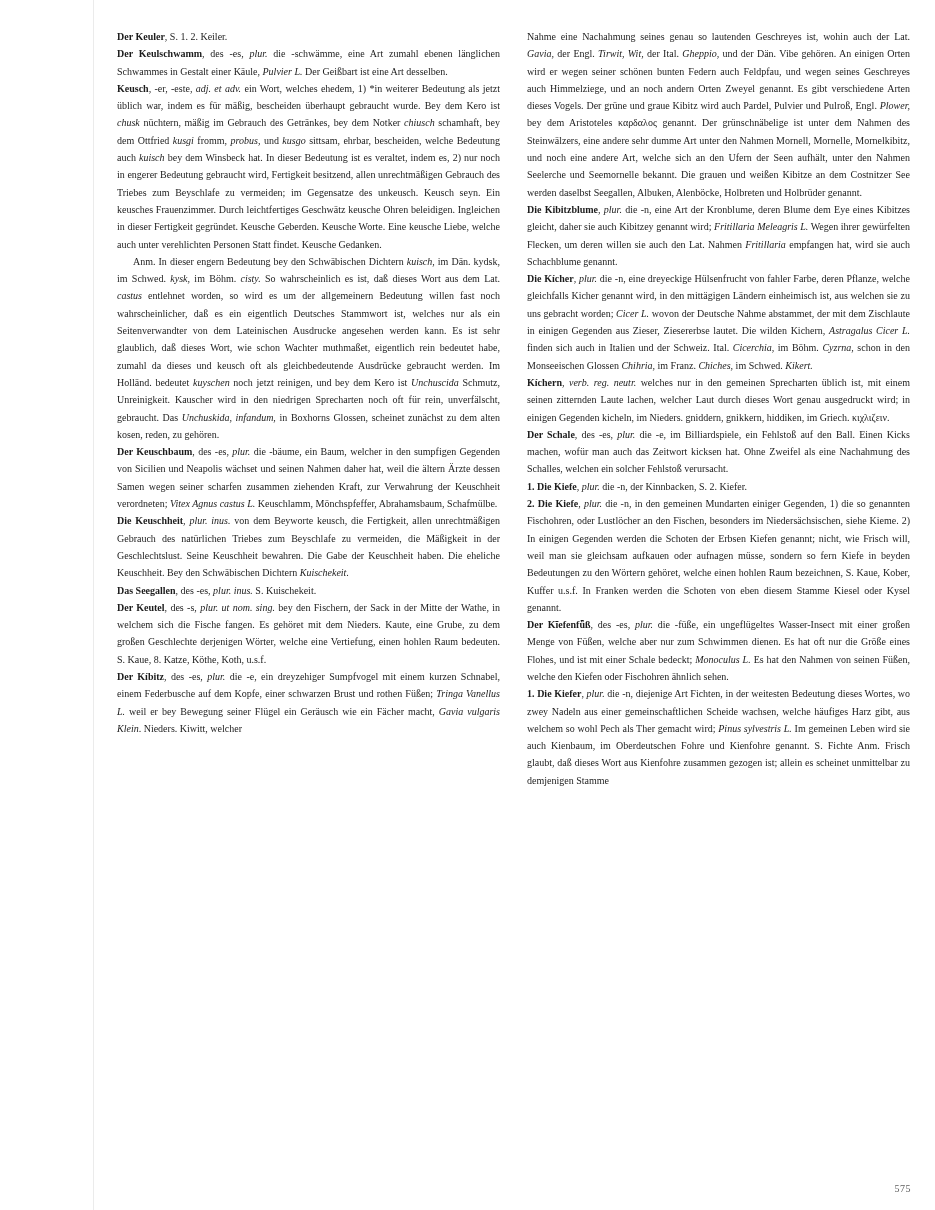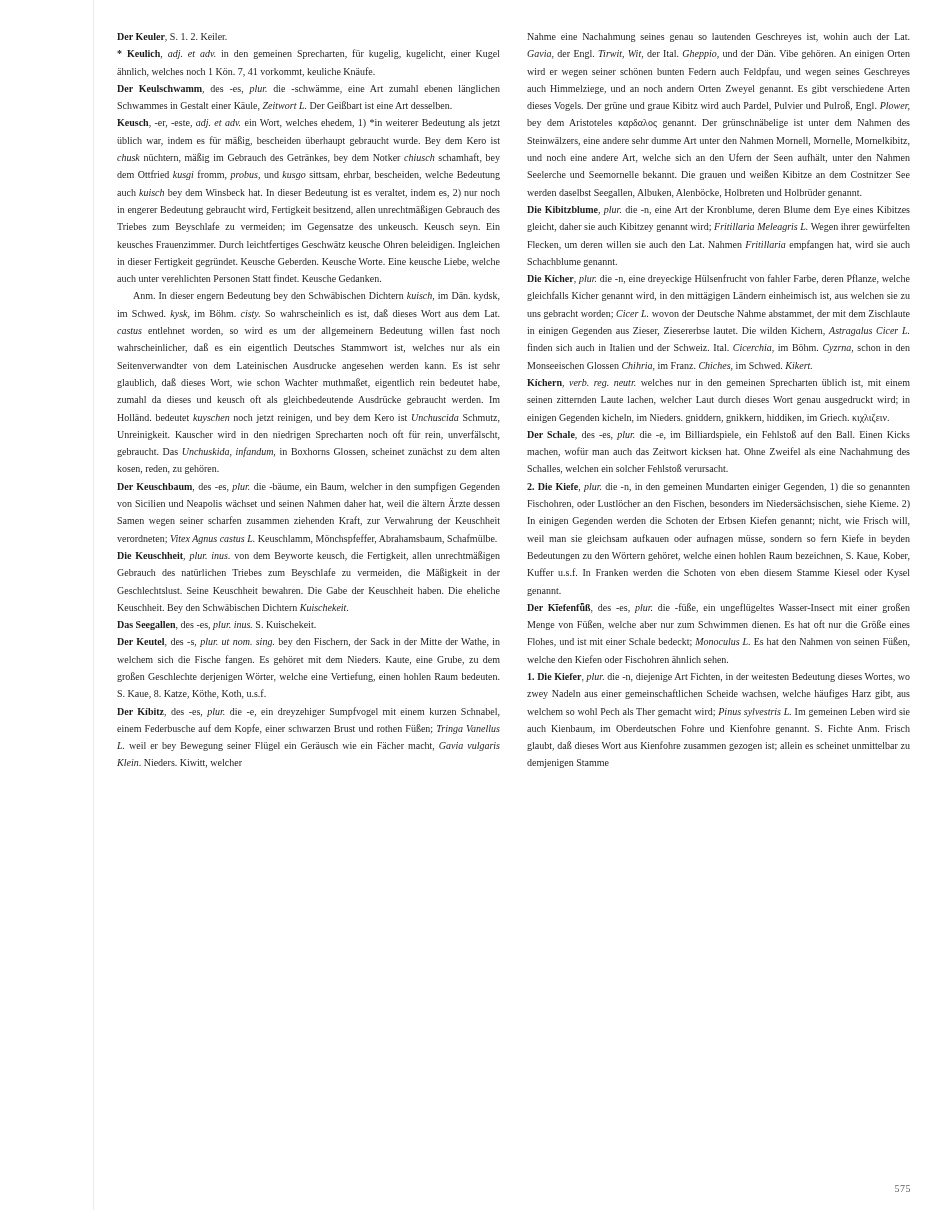--- a/index.html
+++ b/index.html
@@ -59,35 +59,35 @@
   }
 </style>
 </head>
 <body>
 
 <div class="edge-line"></div>
 
 <div class="page-body">
   <div class="column">
       <div class="para"><span class="bold">Der Keuler</span><span class="normal">, S. 1. 2. Keiler.</span></div>
-      <div class="para"><span class="bold">* Keulich</span><span class="normal">, </span><span class="italic">adj. et adv.</span><span class="normal"> in den gemeinen Sprecharten, für kugelig, kugelicht, einer Kugel ähnlich, welches noch 1 Kön. 7, 41 vorkommt, keuliche Knäufe.</span></div>
-      <div class="para"><span class="bold">Der Keulschwamm</span><span class="normal">, des -es, </span><span class="italic">plur.</span><span class="normal"> die -schwämme, eine Art zumahl ebenen länglichen Schwammes in Gestalt einer Käule, </span><span class="italic">Zeitwort L.</span><span class="normal"> Der Geißbart ist eine Art desselben.</span></div>
+      <div class="para"><span class="bold">Der Keulschwamm</span><span class="normal">, des -es, </span><span class="italic">plur.</span><span class="normal"> die -schwämme, eine Art zumahl ebenen länglichen Schwammes in Gestalt einer Käule, </span><span class="italic">Pulvier L.</span><span class="normal"> Der Geißbart ist eine Art desselben.</span></div>
       <div class="para"><span class="bold">Keusch</span><span class="normal">, -er, -este, </span><span class="italic">adj. et adv.</span><span class="normal"> ein Wort, welches ehedem, 1) *in weiterer Bedeutung als jetzt üblich war, indem es für mäßig, bescheiden überhaupt gebraucht wurde. Bey dem Kero ist </span><span class="italic">chusk</span><span class="normal"> nüchtern, mäßig im Gebrauch des Getränkes, bey dem Notker </span><span class="italic">chiusch</span><span class="normal"> schamhaft, bey dem Ottfried </span><span class="italic">kusgi</span><span class="normal"> fromm, </span><span class="italic">probus,</span><span class="normal"> und </span><span class="italic">kusgo</span><span class="normal"> sittsam, ehrbar, bescheiden, welche Bedeutung auch </span><span class="italic">kuisch</span><span class="normal"> bey dem Winsbeck hat. In dieser Bedeutung ist es veraltet, indem es, 2) nur noch in engerer Bedeutung gebraucht wird, Fertigkeit besitzend, allen unrechtmäßigen Gebrauch des Triebes zum Beyschlafe zu vermeiden; im Gegensatze des unkeusch. Keusch seyn. Ein keusches Frauenzimmer. Durch leichtfertiges Geschwätz keusche Ohren beleidigen. Ingleichen in dieser Fertigkeit gegründet. Keusche Geberden. Keusche Worte. Eine keusche Liebe, welche auch unter verehlichten Personen Statt findet. Keusche Gedanken.</span></div>
       <div class="para indent"><span class="normal">Anm. In dieser engern Bedeutung bey den Schwäbischen Dichtern </span><span class="italic">kuisch,</span><span class="normal"> im Dän. kydsk, im Schwed. </span><span class="italic">kysk,</span><span class="normal"> im Böhm. </span><span class="italic">cisty.</span><span class="normal"> So wahrscheinlich es ist, daß dieses Wort aus dem Lat. </span><span class="italic">castus</span><span class="normal"> entlehnet worden, so wird es um der allgemeinern Bedeutung willen fast noch wahrscheinlicher, daß es ein eigentlich Deutsches Stammwort ist, welches nur als ein Seitenverwandter von dem Lateinischen Ausdrucke angesehen werden kann. Es ist sehr glaublich, daß dieses Wort, wie schon Wachter muthmaßet, eigentlich rein bedeutet habe, zumahl da dieses und keusch oft als gleichbedeutende Ausdrücke gebraucht werden. Im Holländ. bedeutet </span><span class="italic">kuyschen</span><span class="normal"> noch jetzt reinigen, und bey dem Kero ist </span><span class="italic">Unchuscida</span><span class="normal"> Schmutz, Unreinigkeit. Kauscher wird in den niedrigen Sprecharten noch oft für rein, unverfälscht, gebraucht. Das </span><span class="italic">Unchuskida, infandum,</span><span class="normal"> in Boxhorns Glossen, scheinet zunächst zu dem alten kosen, reden, zu gehören.</span></div>
       <div class="para"><span class="bold">Der Keuschbaum</span><span class="normal">, des -es, </span><span class="italic">plur.</span><span class="normal"> die -bäume, ein Baum, welcher in den sumpfigen Gegenden von Sicilien und Neapolis wächset und seinen Nahmen daher hat, weil die ältern Ärzte dessen Samen wegen seiner scharfen zusammen ziehenden Kraft, zur Verwahrung der Keuschheit verordneten; </span><span class="italic">Vitex Agnus castus L.</span><span class="normal"> Keuschlamm, Mönchspfeffer, Abrahamsbaum, Schafmülbe.</span></div>
       <div class="para"><span class="bold">Die Keuschheit</span><span class="normal">, </span><span class="italic">plur. inus.</span><span class="normal"> von dem Beyworte keusch, die Fertigkeit, allen unrechtmäßigen Gebrauch des natürlichen Triebes zum Beyschlafe zu vermeiden, die Mäßigkeit in der Geschlechtslust. Seine Keuschheit bewahren. Die Gabe der Keuschheit haben. Die eheliche Keuschheit. Bey den Schwäbischen Dichtern </span><span class="italic">Kuischekeit.</span></div>
       <div class="para"><span class="bold">Das Seegallen</span><span class="normal">, des -es, </span><span class="italic">plur. inus.</span><span class="normal"> S. Kuischekeit.</span></div>
       <div class="para"><span class="bold">Der Keutel</span><span class="normal">, des -s, </span><span class="italic">plur. ut nom. sing.</span><span class="normal"> bey den Fischern, der Sack in der Mitte der Wathe, in welchem sich die Fische fangen. Es gehöret mit dem Nieders. Kaute, eine Grube, zu dem großen Geschlechte derjenigen Wörter, welche eine Vertiefung, einen hohlen Raum bedeuten. S. Kaue, 8. Katze, Köthe, Koth, u.s.f.</span></div>
       <div class="para"><span class="bold">Der Kíbitz</span><span class="normal">, des -es, </span><span class="italic">plur.</span><span class="normal"> die -e, ein dreyzehiger Sumpfvogel mit einem kurzen Schnabel, einem Federbusche auf dem Kopfe, einer schwarzen Brust und rothen Füßen; </span><span class="italic">Tringa Vanellus L.</span><span class="normal"> weil er bey Bewegung seiner Flügel ein Geräusch wie ein Fächer macht, </span><span class="italic">Gavia vulgaris Klein</span><span class="normal">. Nieders. Kiwitt, welcher</span></div>
     </div>
   <div class="column">
       <div class="para"><span class="normal">Nahme eine Nachahmung seines genau so lautenden Geschreyes ist, wohin auch der Lat. </span><span class="italic">Gavia,</span><span class="normal"> der Engl. </span><span class="italic">Tirwit, Wit,</span><span class="normal"> der Ital. </span><span class="italic">Gheppio,</span><span class="normal"> und der Dän. Vibe gehören. An einigen Orten wird er wegen seiner schönen bunten Federn auch Feldpfau, und wegen seines Geschreyes auch Himmelziege, und an noch andern Orten Zweyel genannt. Es gibt verschiedene Arten dieses Vogels. Der grüne und graue Kibitz wird auch Pardel, Pulvier und Pulroß, Engl. </span><span class="italic">Plower,</span><span class="normal"> bey dem Aristoteles καρδαλος genannt. Der grünschnäbelige ist unter dem Nahmen des Steinwälzers, eine andere sehr dumme Art unter den Nahmen Mornell, Mornelle, Mornelkibitz, und noch eine andere Art, welche sich an den Ufern der Seen aufhält, unter den Nahmen Seelerche und Seemornelle bekannt. Die grauen und weißen Kibitze an dem Costnitzer See werden daselbst Seegallen, Albuken, Alenböcke, Holbreten und Holbrüder genannt.</span></div>
       <div class="para"><span class="bold">Die Kibitzblume</span><span class="normal">, </span><span class="italic">plur.</span><span class="normal"> die -n, eine Art der Kronblume, deren Blume dem Eye eines Kibitzes gleicht, daher sie auch Kibitzey genannt wird; </span><span class="italic">Fritillaria Meleagris L.</span><span class="normal"> Wegen ihrer gewürfelten Flecken, um deren willen sie auch den Lat. Nahmen </span><span class="italic">Fritillaria</span><span class="normal"> empfangen hat, wird sie auch Schachblume genannt.</span></div>
       <div class="para"><span class="bold">Die Kícher</span><span class="normal">, </span><span class="italic">plur.</span><span class="normal"> die -n, eine dreyeckige Hülsenfrucht von fahler Farbe, deren Pflanze, welche gleichfalls Kicher genannt wird, in den mittägigen Ländern einheimisch ist, aus welchen sie zu uns gebracht worden; </span><span class="italic">Cicer L.</span><span class="normal"> wovon der Deutsche Nahme abstammet, der mit dem Zischlaute in einigen Gegenden aus Zieser, Ziesererbse lautet. Die wilden Kichern, </span><span class="italic">Astragalus Cicer L.</span><span class="normal"> finden sich auch in Italien und der Schweiz. Ital. </span><span class="italic">Cicerchia,</span><span class="normal"> im Böhm. </span><span class="italic">Cyzrna,</span><span class="normal"> schon in den Monseeischen Glossen </span><span class="italic">Chihria,</span><span class="normal"> im Franz. </span><span class="italic">Chiches,</span><span class="normal"> im Schwed. </span><span class="italic">Kikert.</span></div>
       <div class="para"><span class="bold">Kíchern</span><span class="normal">, </span><span class="italic">verb. reg. neutr.</span><span class="normal"> welches nur in den gemeinen Sprecharten üblich ist, mit einem seinen zitternden Laute lachen, welcher Laut durch dieses Wort genau ausgedruckt wird; in einigen Gegenden kicheln, im Nieders. gniddern, gnikkern, hiddiken, im Griech. κιχλιζειν.</span></div>
       <div class="para"><span class="bold">Der Schale</span><span class="normal">, des -es, </span><span class="italic">plur.</span><span class="normal"> die -e, im Billiardspiele, ein Fehlstoß auf den Ball. Einen Kicks machen, wofür man auch das Zeitwort kicksen hat. Ohne Zweifel als eine Nachahmung des Schalles, welchen ein solcher Fehlstoß verursacht.</span></div>
+      <div class="para"><span class="bold">1. Die Kiefe</span><span class="normal">, </span><span class="italic">plur.</span><span class="normal"> die -n, der Kinnbacken, S. 2. Kiefer.</span></div>
       <div class="para"><span class="bold">2. Die Kiefe</span><span class="normal">, </span><span class="italic">plur.</span><span class="normal"> die -n, in den gemeinen Mundarten einiger Gegenden, 1) die so genannten Fischohren, oder Lustlöcher an den Fischen, besonders im Niedersächsischen, siehe Kieme. 2) In einigen Gegenden werden die Schoten der Erbsen Kiefen genannt; nicht, wie Frisch will, weil man sie gleichsam aufkauen oder aufnagen müsse, sondern so fern Kiefe in beyden Bedeutungen zu den Wörtern gehöret, welche einen hohlen Raum bezeichnen, S. Kaue, Kober, Kuffer u.s.f. In Franken werden die Schoten von eben diesem Stamme Kiesel oder Kysel genannt.</span></div>
       <div class="para"><span class="bold">Der Kīefenfǖß</span><span class="normal">, des -es, </span><span class="italic">plur.</span><span class="normal"> die -füße, ein ungeflügeltes Wasser-Insect mit einer großen Menge von Füßen, welche aber nur zum Schwimmen dienen. Es hat oft nur die Größe eines Flohes, und ist mit einer Schale bedeckt; </span><span class="italic">Monoculus L.</span><span class="normal"> Es hat den Nahmen von seinen Füßen, welche den Kiefen oder Fischohren ähnlich sehen.</span></div>
       <div class="para"><span class="bold">1. Die Kiefer</span><span class="normal">, </span><span class="italic">plur.</span><span class="normal"> die -n, diejenige Art Fichten, in der weitesten Bedeutung dieses Wortes, wo zwey Nadeln aus einer gemeinschaftlichen Scheide wachsen, welche häufiges Harz gibt, aus welchem so wohl Pech als Ther gemacht wird; </span><span class="italic">Pinus sylvestris L.</span><span class="normal"> Im gemeinen Leben wird sie auch Kienbaum, im Oberdeutschen Fohre und Kienfohre genannt. S. Fichte Anm. Frisch glaubt, daß dieses Wort aus Kienfohre zusammen gezogen ist; allein es scheinet unmittelbar zu demjenigen Stamme</span></div>
     </div>
 </div>
 
 <div class="page-number">575</div>
 
 </body></html>

